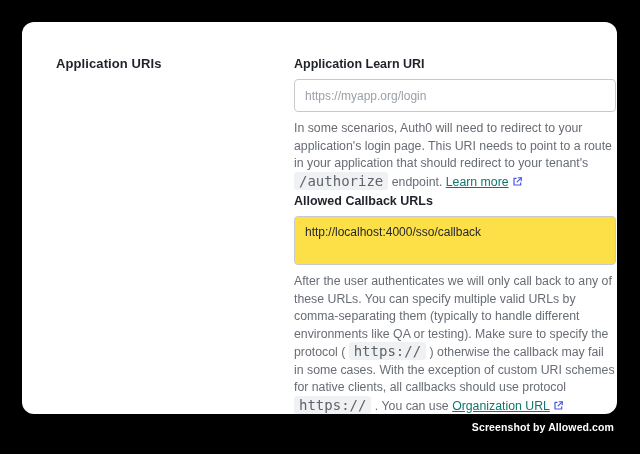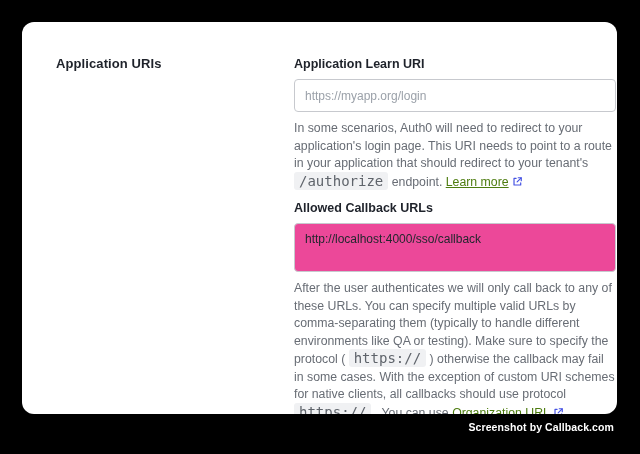--- a/index.html
+++ b/index.html
@@ -22,21 +22,21 @@
     box-shadow: 0 10px 30px rgba(0,0,0,0.55);
   }
   .left-col { width: 238px; flex: none; }
   .section-title {
     font-size: 13px;
     font-weight: 700;
     color: #1e222a;
     letter-spacing: 0.1px;
   }
   .right-col { width: 322px; flex: none; padding-top: 1px; }
-  .field-group + .field-group { margin-top: 10px; }
+  .field-group + .field-group { margin-top: 3px; }
   .field-label {
     display: block;
     font-size: 12.5px;
     font-weight: 700;
     color: #1e222a;
     margin-bottom: 8px;
   }
   .text-input {
     width: 100%;
     height: 33px;
@@ -55,40 +55,40 @@
     border: 1px solid #c7c9ce;
     border-radius: 4px;
     padding: 7px 10px;
     font-size: 12px;
     line-height: 1.45;
     color: #23272e;
     font-family: "Liberation Sans", sans-serif;
     resize: none;
     outline: none;
     display: block;
-    background: #ec4899;
+    background: #fde047;
   }
   .ta-callback { height: 49px; }
   .help {
     margin-top: 8px;
     font-size: 12.3px;
     line-height: 17.5px;
     color: #686d75;
   }
   .chip {
     font-family: "DejaVu Sans Mono", "Liberation Mono", monospace;
     font-size: 14px;
     background: #f0f1f3;
     color: #5f646b;
     border-radius: 3px;
     padding: 1px 5px;
     white-space: nowrap;
   }
   .hlink {
-    color: #4d7c0f;
+    color: #0f766e;
     text-decoration: underline;
     cursor: pointer;
   }
   .ext-icon {
     display: inline-block;
     margin-left: 3px;
     vertical-align: -1px;
     line-height: 0;
   }
   .watermark {
@@ -126,13 +126,13 @@
       <p class="help">After the user authenticates we will only call back to any of these URLs. You can specify multiple valid URLs by comma-separating them (typically to handle different environments like QA or testing). Make sure to specify the protocol ( <span class="chip">https://</span> ) otherwise the callback may fail in some cases. With the exception of custom URI schemes for native clients, all callbacks should use protocol <span class="chip">https://</span> . You can use <a class="hlink">Organization URL</a><span class="ext-icon"><svg width="11" height="11" viewBox="0 0 12 12" fill="none" stroke="#4653e3" stroke-width="1.3" stroke-linecap="round" stroke-linejoin="round">
               <path d="M4.5 2.5H2.2v7.3h7.3V7.5"></path>
               <path d="M6.8 1.9h3.3v3.3"></path>
               <path d="M10 2 5.6 6.4"></path>
             </svg></span> parameters in these URLs.</p>
     </div>
 
   </div>
 </div>
 
-<div class="watermark">Screenshot by Callback.com</div>
+<div class="watermark">Screenshot by Allowed.com</div>
 
 </body></html>

